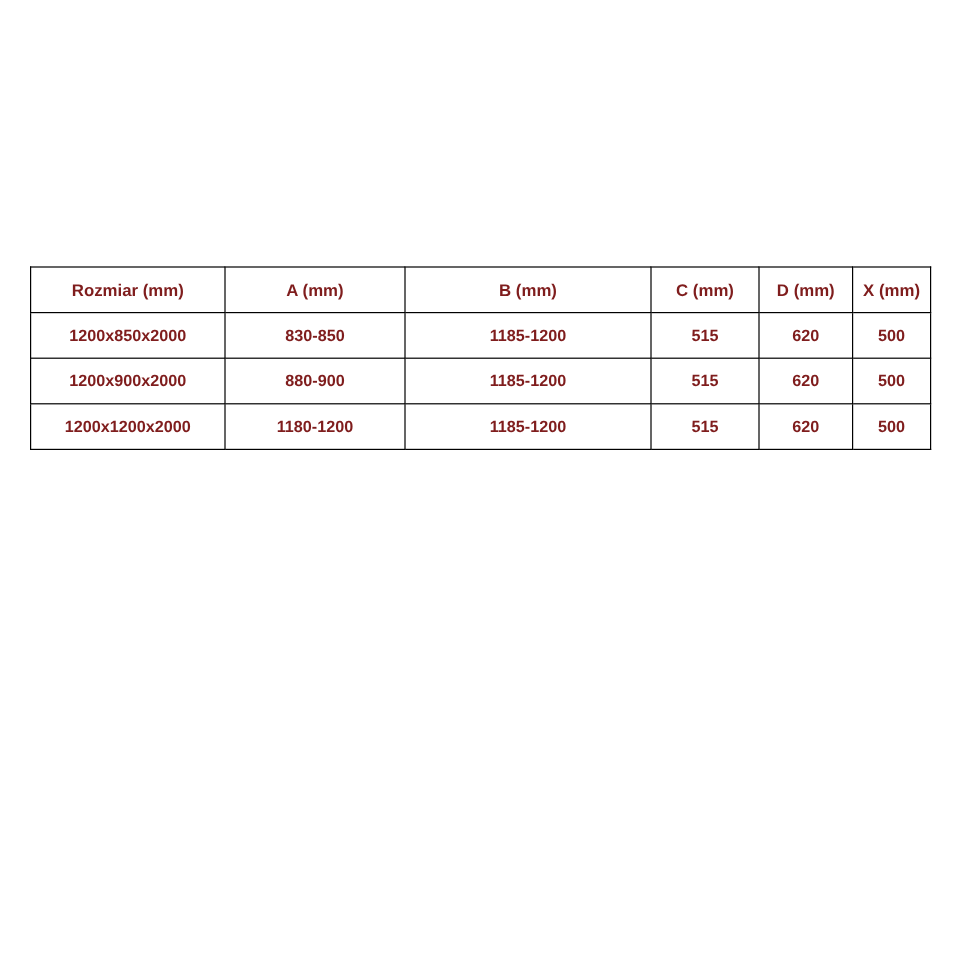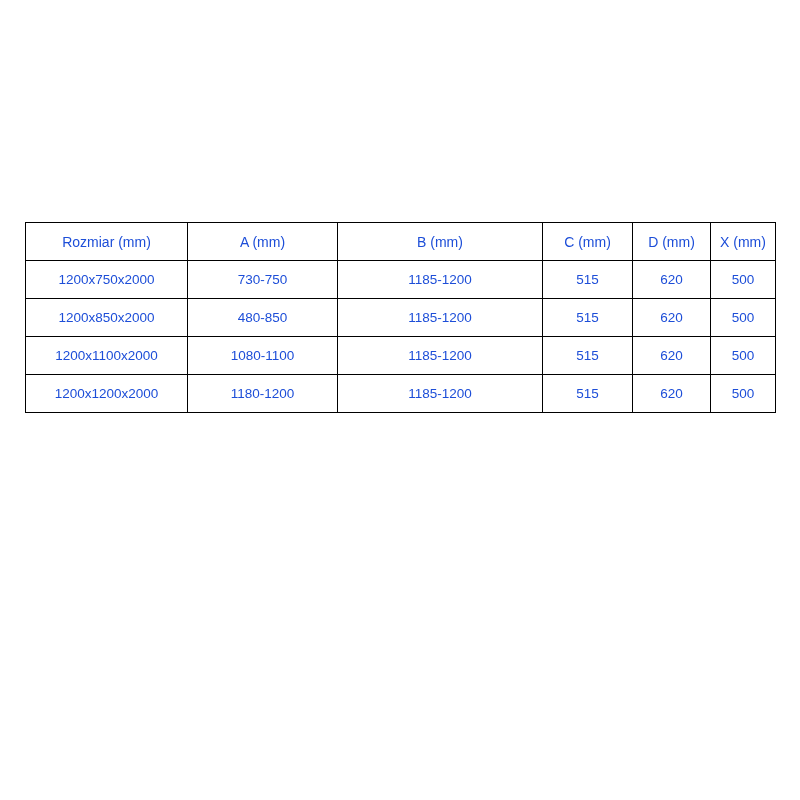--- a/index.html
+++ b/index.html
@@ -32,22 +32,22 @@
     table-layout: fixed;
   }
   table.spec-table td,
   table.spec-table th {
     border: 1px solid #000000;
     height: 37px;
     padding: 0 4px;
     text-align: center;
     vertical-align: middle;
     font-size: 13.5px;
-    font-weight: normal;
-    color: #1d4ed8;
+    font-weight: bold;
+    color: #7f1d1d;
     white-space: nowrap;
     overflow: hidden;
   }
   table.spec-table thead th {
     font-size: 14px;
   }
   
   col.c0 { width: 162px; }
   col.c1 { width: 150px; }
   col.c2 { width: 205px; }
@@ -74,38 +74,30 @@
           <th>Rozmiar (mm)</th>
           <th>A (mm)</th>
           <th>B (mm)</th>
           <th>C (mm)</th>
           <th>D (mm)</th>
           <th>X (mm)</th>
         </tr>
       </thead>
       <tbody>
         <tr>
-          <td>1200x750x2000</td>
-          <td>730-750</td>
+          <td>1200x850x2000</td>
+          <td>830-850</td>
           <td>1185-1200</td>
           <td>515</td>
           <td>620</td>
           <td>500</td>
         </tr>
         <tr>
-          <td>1200x850x2000</td>
-          <td>480-850</td>
-          <td>1185-1200</td>
-          <td>515</td>
-          <td>620</td>
-          <td>500</td>
-        </tr>
-        <tr>
-          <td>1200x1100x2000</td>
-          <td>1080-1100</td>
+          <td>1200x900x2000</td>
+          <td>880-900</td>
           <td>1185-1200</td>
           <td>515</td>
           <td>620</td>
           <td>500</td>
         </tr>
         <tr>
           <td>1200x1200x2000</td>
           <td>1180-1200</td>
           <td>1185-1200</td>
           <td>515</td>

